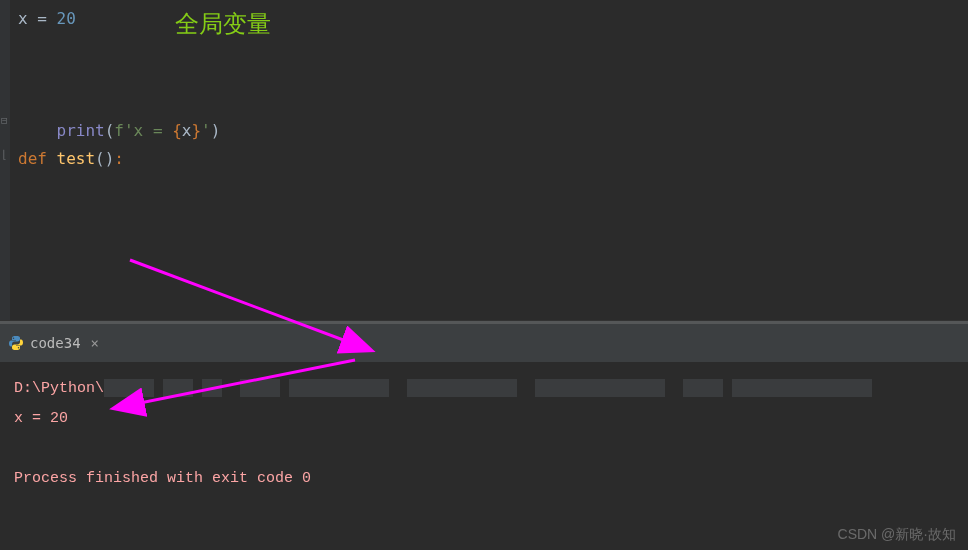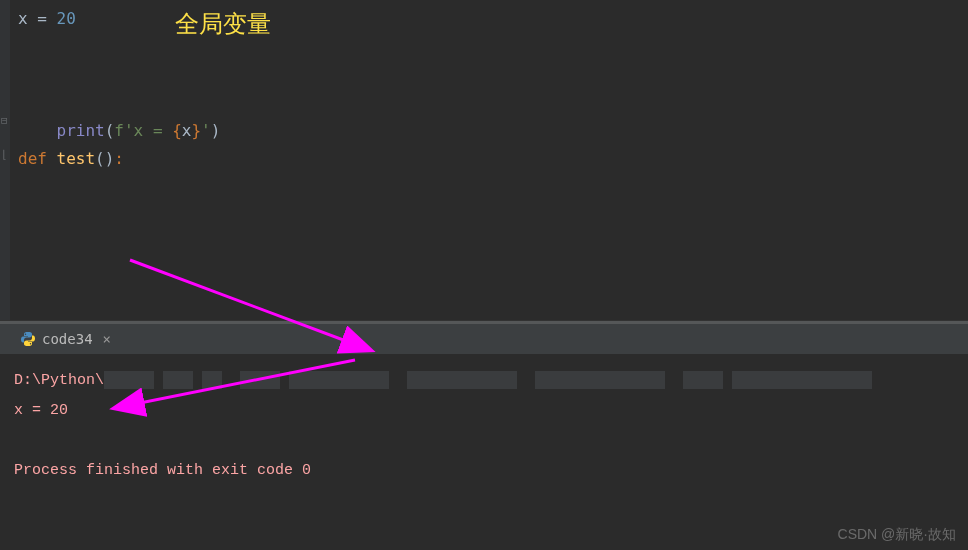--- a/index.html
+++ b/index.html
@@ -46,36 +46,36 @@
     .kw { color: #cc7832; }
     .num { color: #6897bb; text-align: right; }
     .fn { color: #ffc66d; }
     .str { color: #6a8759; }
     .builtin { color: #8888c6; }
     .paren { color: #a9b7c6; }
     .annotation-label {
       position: absolute;
       left: 175px;
       top: 8px;
-      color: #fde047;
+      color: #84cc16;
       font-size: 24px;
       font-family: 'Microsoft YaHei', sans-serif;
       font-weight: 500;
     }
     .separator {
       height: 4px;
       background: #555758;
       border-top: 1px solid #323232;
     }
     .tab-bar {
-      height: 30px;
+      height: 38px;
       background: #3c3f41;
       display: flex;
       align-items: center;
-      padding-left: 20px;
+      padding-left: 8px;
     }
     .tab {
       display: flex;
       align-items: center;
       gap: 6px;
       color: #bbbbbb;
       font-size: 14px;
     }
     .python-icon {
       width: 16px;

